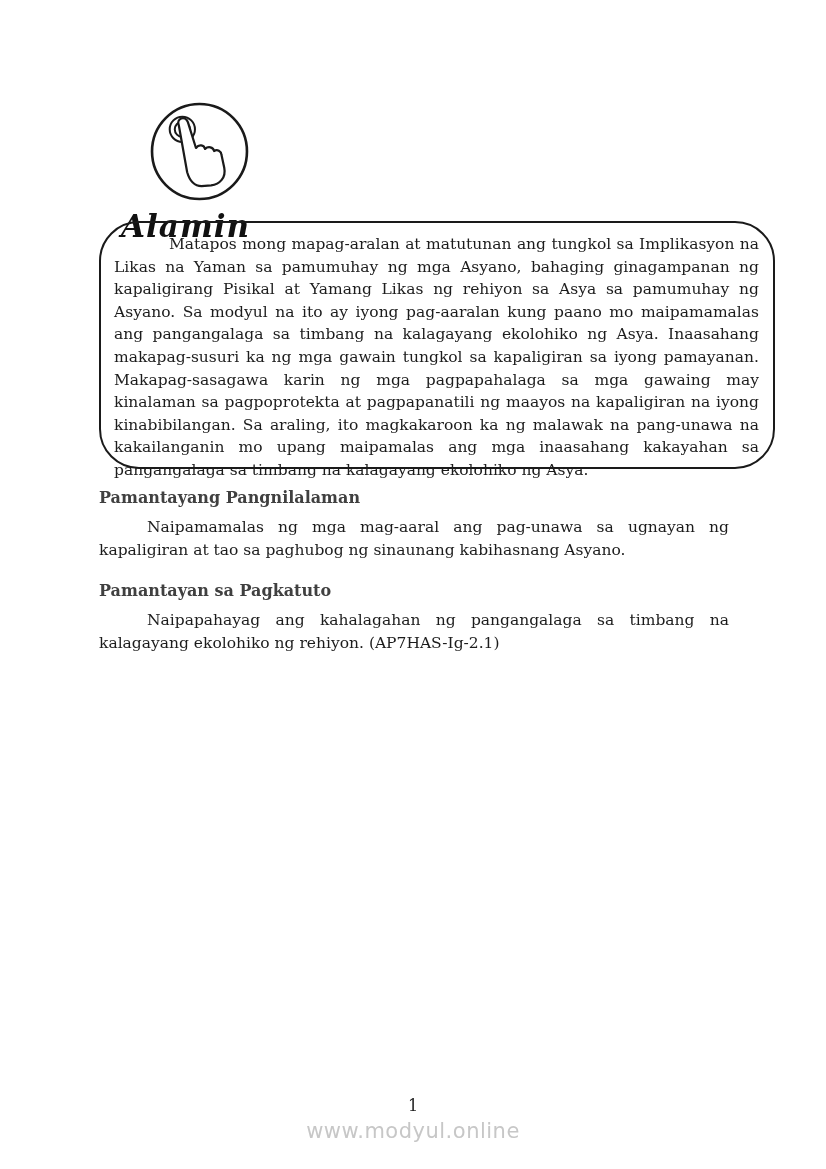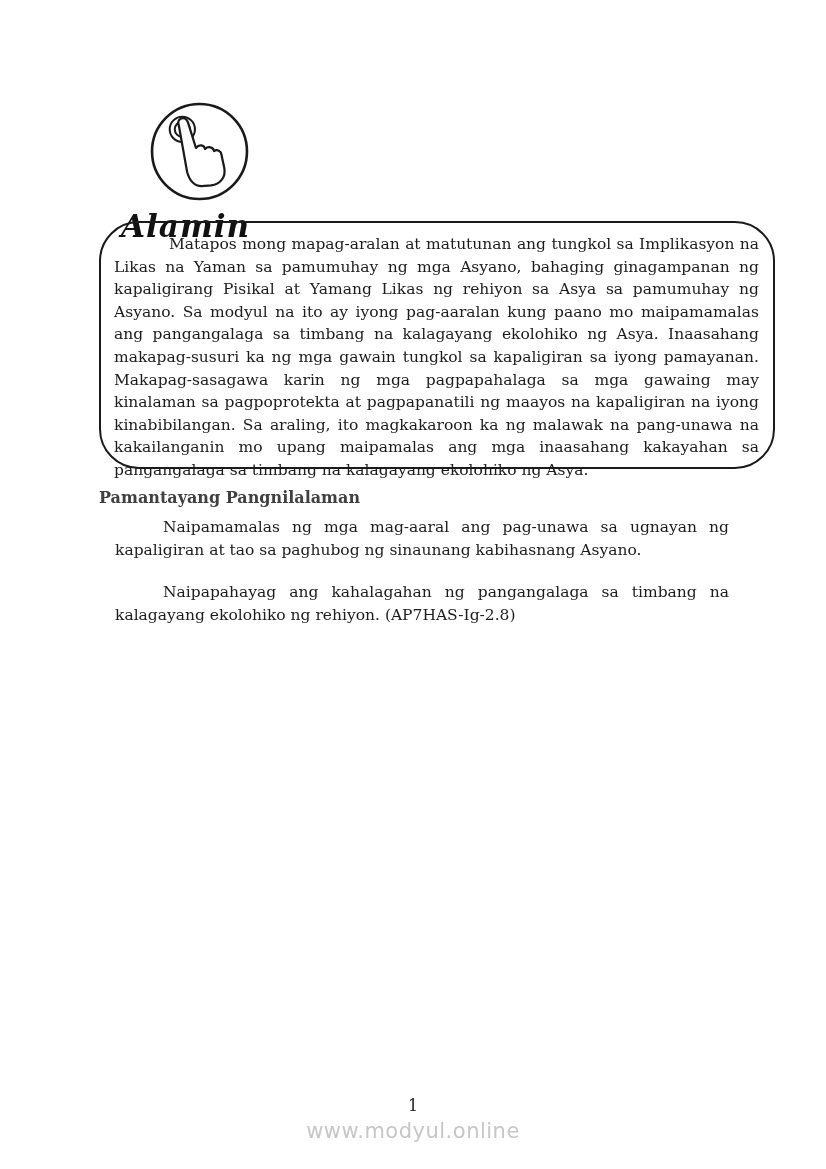--- a/index.html
+++ b/index.html
@@ -74,21 +74,20 @@
     font-weight: bold;
     color: #404040;
     margin-bottom: 9px;
   }
   .section-body {
     font-size: 15.5px;
     line-height: 23px;
     text-align: justify;
     text-indent: 48px;
     color: #1c1c1c;
-    margin-left: 16px;
   }
 
   
   .footer {
     position: absolute;
     left: 0;
     width: 100%;
     bottom: 26px;
     text-align: center;
   }
@@ -137,21 +136,22 @@
 
   <div class="sections">
 
     <div class="section">
       <h2 class="section-heading">Pamantayang Pangnilalaman</h2>
       <p class="section-body">Naipamamalas ng mga mag-aaral ang pag-unawa sa ugnayan ng kapaligiran at tao sa paghubog ng sinaunang kabihasnang Asyano.</p>
     </div>
 
 
     <div class="section">
-      <p class="section-body">Naipapahayag ang kahalagahan ng pangangalaga sa timbang na kalagayang ekolohiko ng rehiyon. (AP7HAS-Ig-2.8)</p>
+      <h2 class="section-heading">Pamantayan sa Pagkatuto</h2>
+      <p class="section-body">Naipapahayag ang kahalagahan ng pangangalaga sa timbang na kalagayang ekolohiko ng rehiyon. (AP7HAS-Ig-2.1)</p>
     </div>
 
   </div>
 
   <div class="footer">
     <div class="page-number">1</div>
     <div class="watermark">www.modyul.online</div>
   </div>
 
 </div>

